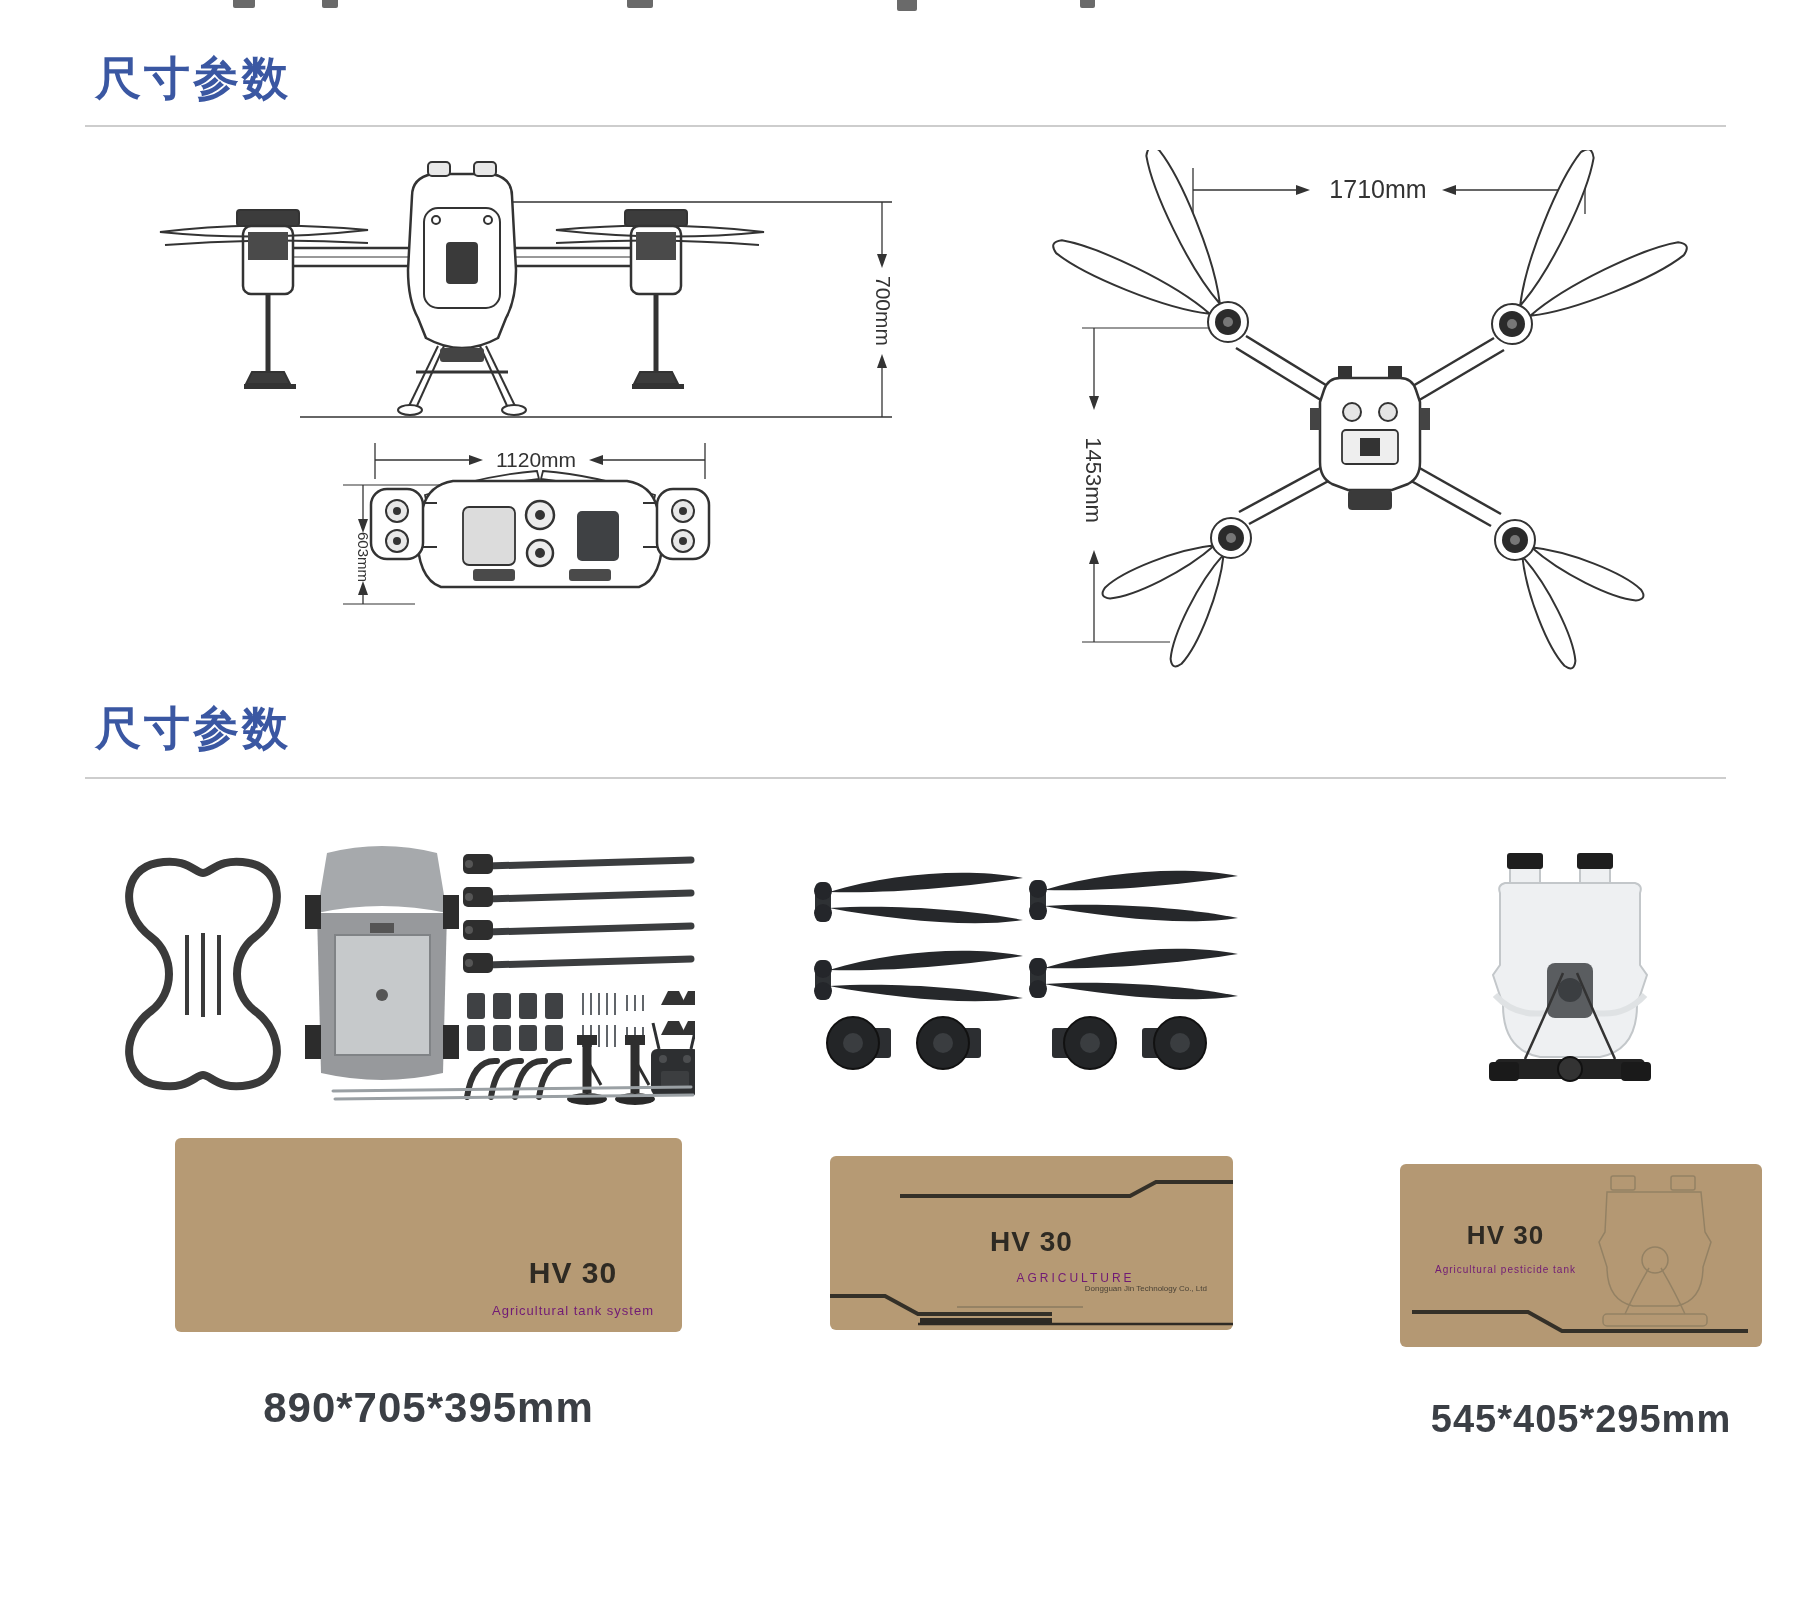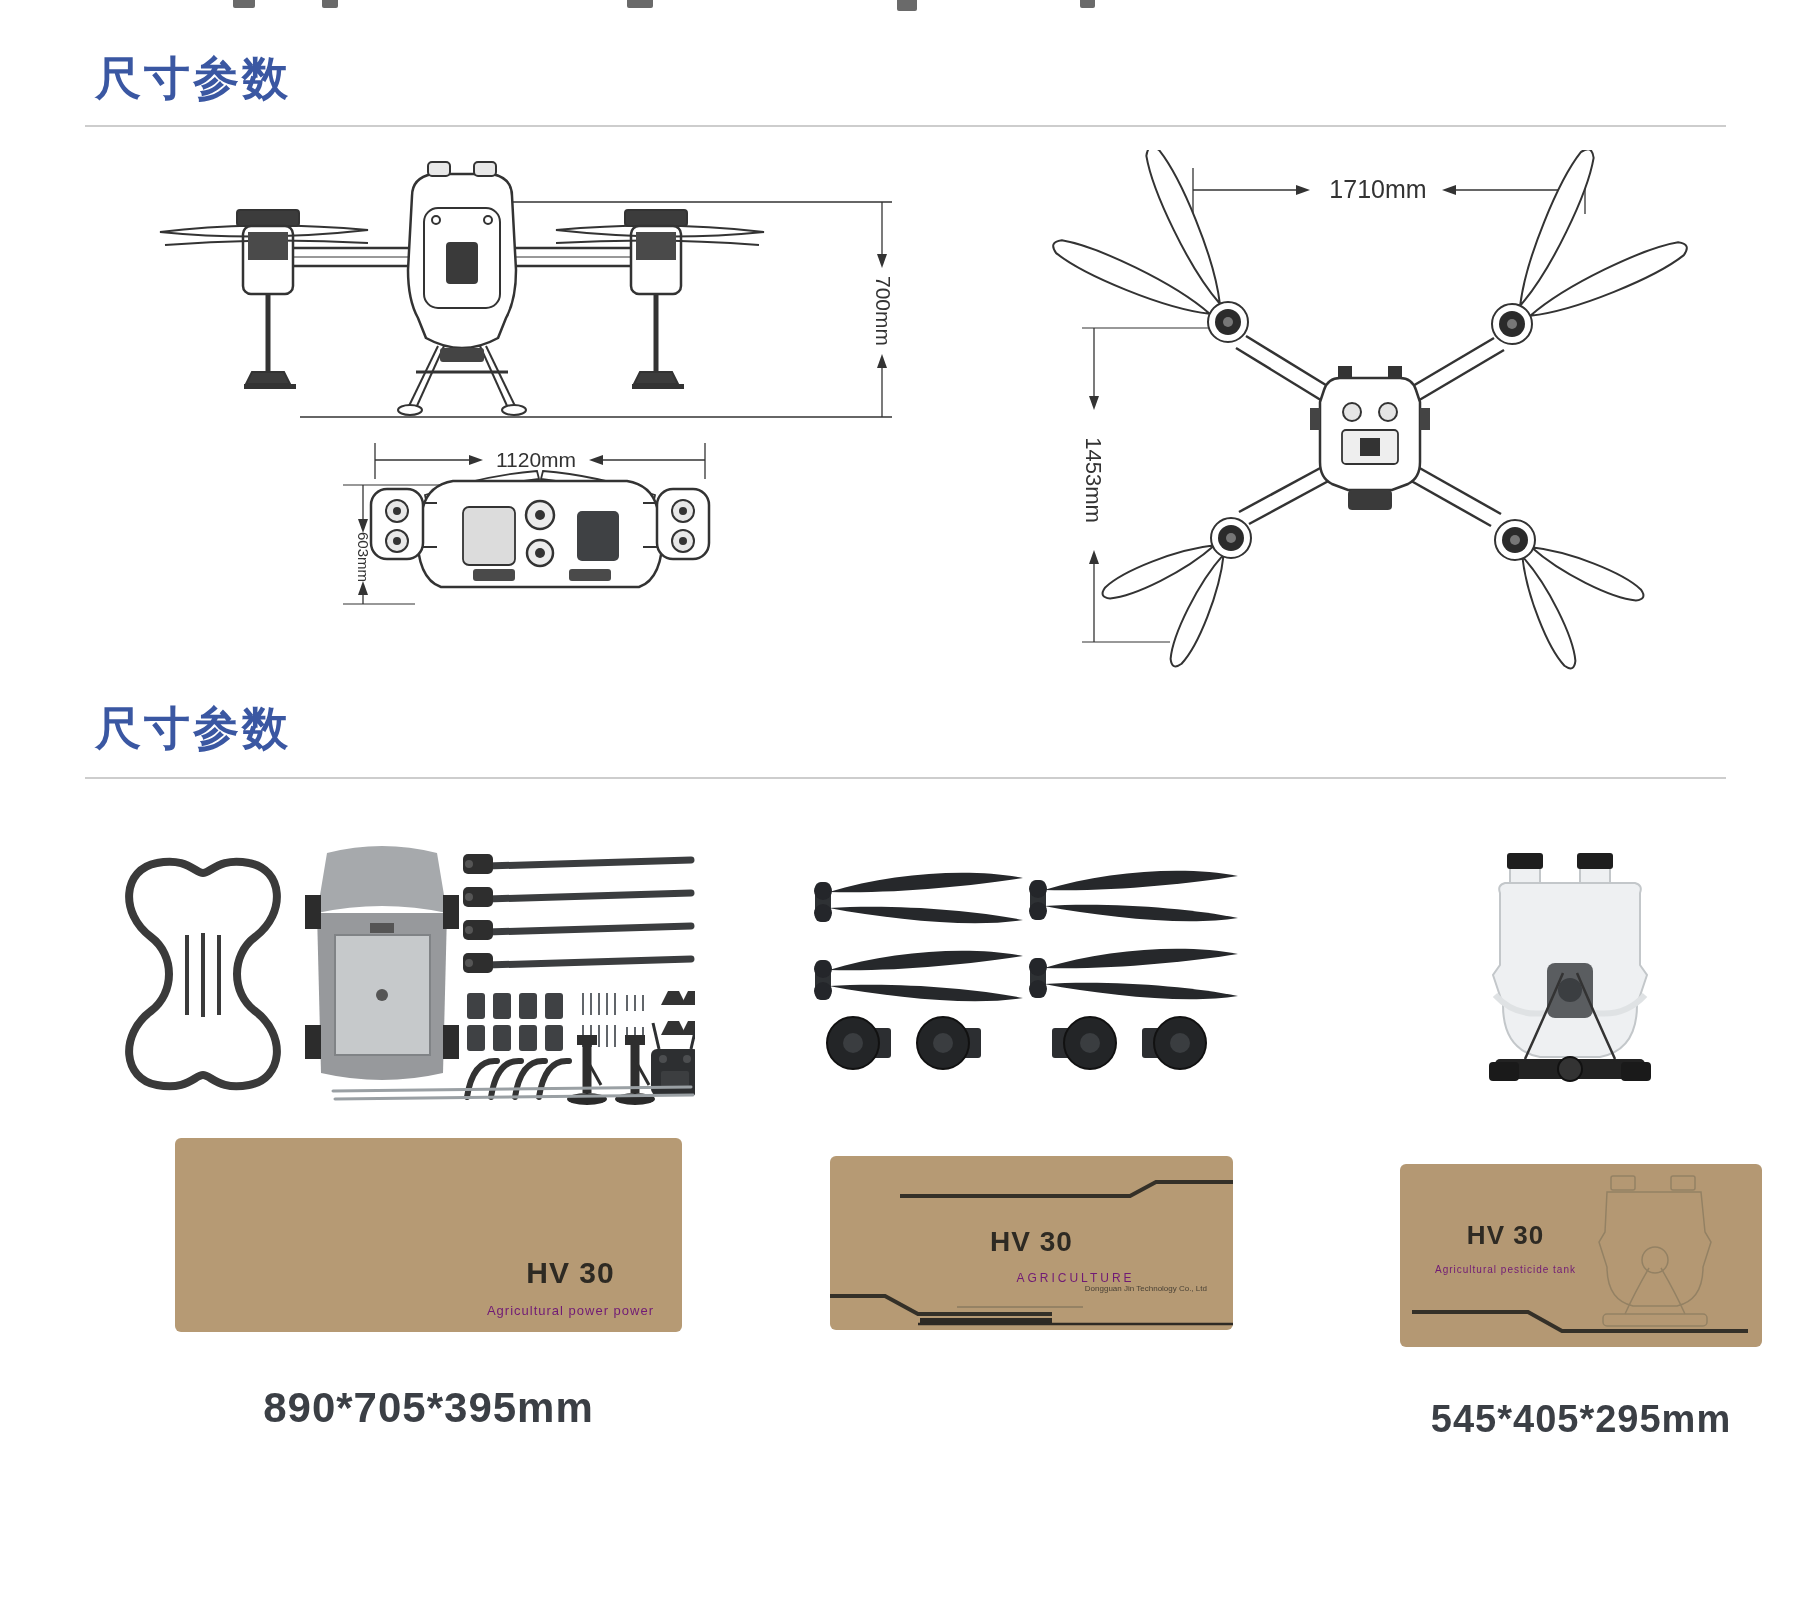--- a/index.html
+++ b/index.html
@@ -406,21 +406,21 @@
       <rect x="10" y="214" width="150" height="20" rx="5" fill="#222"></rect>
       <rect x="4" y="217" width="30" height="19" rx="4" fill="#1a1a1a"></rect>
       <rect x="136" y="217" width="30" height="19" rx="4" fill="#1a1a1a"></rect>
       <circle cx="85" cy="224" r="12" fill="#333" stroke="#111" stroke-width="2"></circle>
     </g>
   </svg>
 
   <div class="box" style="left:175px;top:1138px;width:507px;height:194px;">
     <div class="box-label" style="right:28px;bottom:14px;">
       <div class="box-product">HV 30</div>
-      <div class="box-subtitle">Agricultural power power</div>
+      <div class="box-subtitle">Agricultural tank system</div>
     </div>
   </div>
 
   <div class="box" style="left:830px;top:1156px;width:403px;height:174px;">
     <svg style="left:0;top:0;" width="403" height="174" viewBox="0 0 403 174">
       <polyline points="70,40 300,40 326,26 403,26" fill="none" stroke="#343028" stroke-width="4"></polyline>
       <polyline points="0,140 55,140 88,158 222,158" fill="none" stroke="#343028" stroke-width="4"></polyline>
       <rect x="90" y="162" width="132" height="7" fill="#2e2a24"></rect>
       <line x1="88" y1="168" x2="403" y2="168" stroke="#2e2a24" stroke-width="2.5"></line>
       <line x1="127" y1="151" x2="253" y2="151" stroke="#8a7a5f" stroke-width="1.5"></line>

